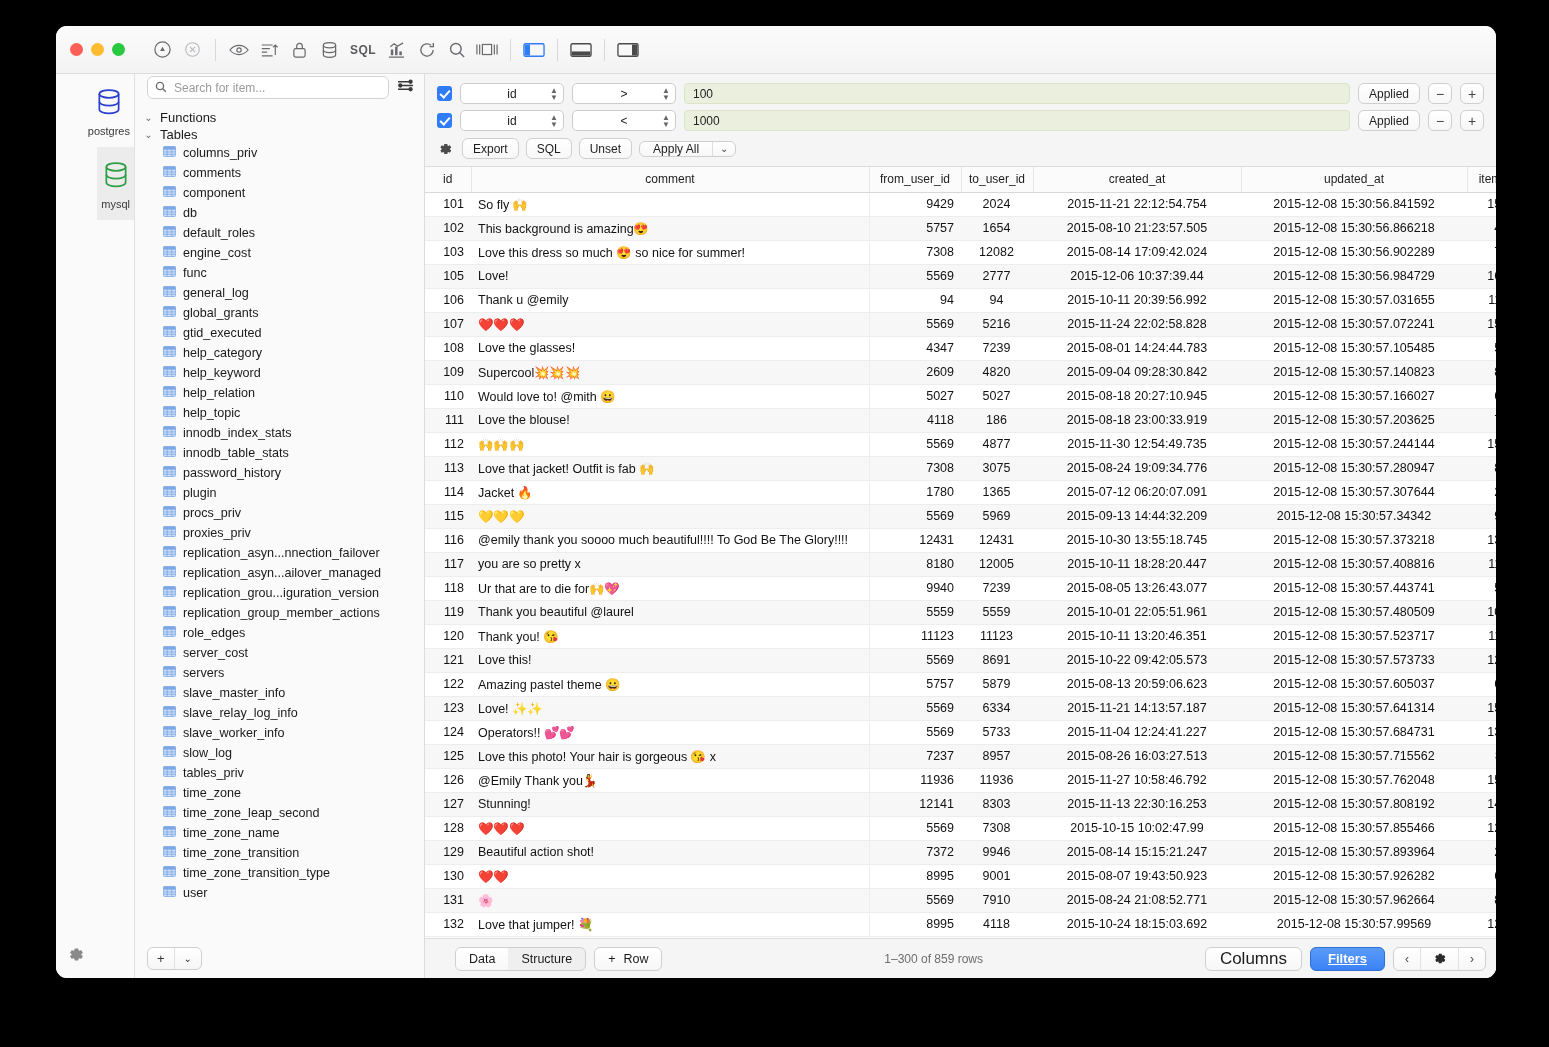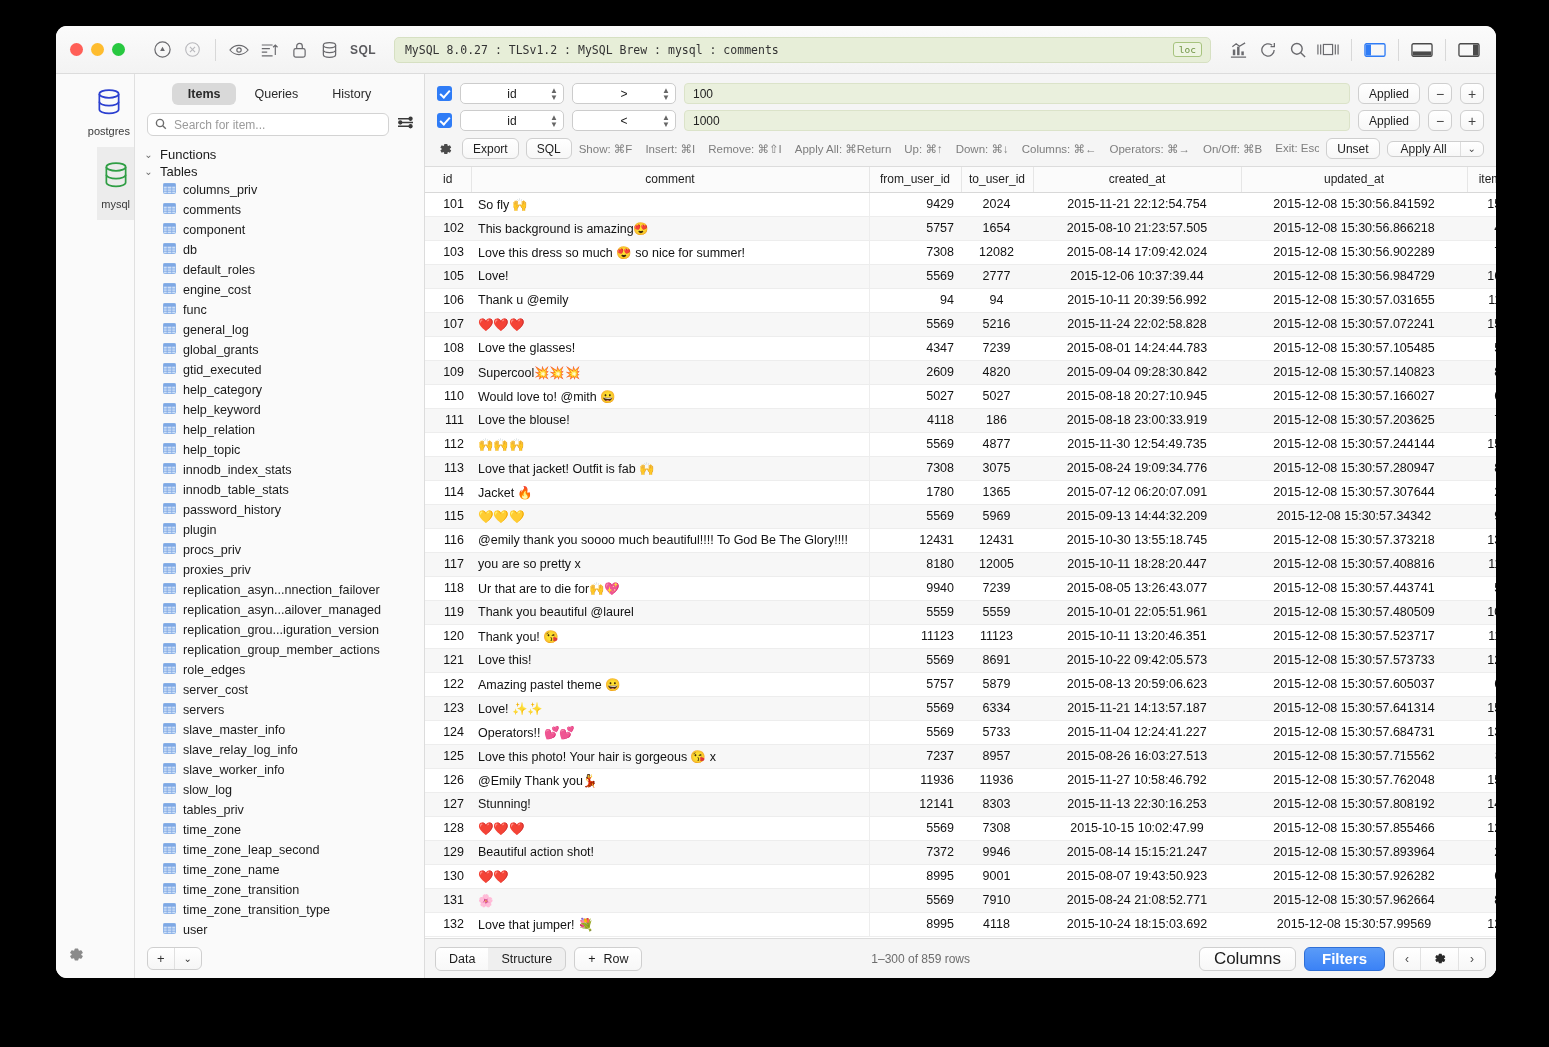--- a/index.html
+++ b/index.html
@@ -270,20 +270,21 @@
     height: 40px; min-height: 40px;
     background: #f5f5f5;
     border-top: 1px solid #dcdcdc;
     display: flex; align-items: center;
     padding: 0 10px; gap: 8px;
   }
   .segcontrol {
     display: flex; border: 1px solid #cfcfcf; border-radius: 6px;
     overflow: hidden; height: 24px;
     background: #efefef;
+    margin-left: 20px;
   }
   .segcontrol .s {
     padding: 0 13px; font-size: 12.5px; color: #1c1c1c;
     display: flex; align-items: center;
   }
   .segcontrol .s.on { background: linear-gradient(#ffffff,#f8f8f8); }
   .rowbtn {
     display: flex; align-items: center; gap: 8px;
     border: 1px solid #cfcfcf; border-radius: 6px;
     background: linear-gradient(#ffffff,#f7f7f7);
@@ -295,22 +296,22 @@
     height: 24px; padding: 0 14px;
     border: 1px solid #cfcfcf; border-radius: 6px;
     background: linear-gradient(#ffffff,#f7f7f7);
     font-size: 17px; color: #1c1c1c;
     display: flex; align-items: center; text-align: right;
   }
   .btn-blue {
     height: 24px; padding: 0 17px;
     border: 1px solid #2f6fd6; border-radius: 6px;
     background: linear-gradient(#5a9bf8,#3b82f6);
-    font-size: 15px; color: #fff; font-weight: 600;
-    display: flex; align-items: center;
+    font-size: 13px; color: #fff; font-weight: 600;
+    display: flex; align-items: center; text-decoration: underline;
   }
   .navgroup {
     display: flex; align-items: stretch;
     border: 1px solid #cfcfcf; border-radius: 6px;
     background: linear-gradient(#ffffff,#f7f7f7);
     height: 24px;
   }
   .navgroup .n { padding: 0 11px; display: flex; align-items: center; font-size: 12px; color: #4a4a4a;}
   .navgroup .nsep { width: 1px; background: #e2e2e2; }
 </style>
@@ -359,24 +360,20 @@
     </div>
     <div class="tb-icon">
       <svg width="17" height="18" viewBox="0 0 18 19" fill="none" stroke="currentColor" stroke-width="1.3">
         <ellipse cx="9" cy="4.5" rx="6.5" ry="2.7"></ellipse>
           <path d="M2.5 4.5v10c0 1.5 2.9 2.7 6.5 2.7s6.5-1.2 6.5-2.7v-10"></path>
         <path d="M2.5 9.5c0 1.5 2.9 2.7 6.5 2.7s6.5-1.2 6.5-2.7"></path>
       </svg>
     </div>
     <div class="tb-sql">SQL</div>
 
-    <div class="conn-bar">
-      <span class="conn-text">MySQL 8.0.27 : TLSv1.2 : MySQL Brew : mysql : comments</span>
-      <span class="loc-badge">loc</span>
-    </div>
 
     <div class="tb-right">
       <div class="tb-icon">
         <svg width="19" height="18" viewBox="0 0 20 19" fill="none" stroke="currentColor" stroke-width="1.3">
           <path d="M2 17h16"></path>
             <rect x="4" y="9" width="2.6" height="6" fill="currentColor" stroke="none"></rect>
           <rect x="8.5" y="6" width="2.6" height="9" fill="currentColor" stroke="none"></rect>
           <rect x="13" y="11" width="2.6" height="4" fill="currentColor" stroke="none"></rect>
           <path d="M3.5 6l4-3 3.5 2.5L17 2"></path>
         </svg>
@@ -444,25 +441,20 @@
       </div>
       <div class="rail-gear">
         <svg width="19" height="19" viewBox="0 0 20 20" fill="#8a8a8a">
           <path d="M10 6.6a3.4 3.4 0 100 6.8 3.4 3.4 0 000-6.8zm0 5.2a1.8 1.8 0 110-3.6 1.8 1.8 0 010 3.6z"></path>
           <path d="M17.4 11.3l-1.3-.8a6.6 6.6 0 000-1l1.3-.8a.6.6 0 00.2-.8l-1.3-2.2a.6.6 0 00-.8-.2l-1.4.6a6.4 6.4 0 00-.9-.5l-.2-1.5a.6.6 0 00-.6-.5H9.6a.6.6 0 00-.6.5l-.2 1.5c-.3.1-.6.3-.9.5l-1.4-.6a.6.6 0 00-.8.2L4.4 7.9a.6.6 0 00.2.8l1.3.8a6.6 6.6 0 000 1l-1.3.8a.6.6 0 00-.2.8l1.3 2.2c.2.3.5.4.8.2l1.4-.6c.3.2.6.4.9.5l.2 1.5c0 .3.3.5.6.5h2.8c.3 0 .6-.2.6-.5l.2-1.5c.3-.1.6-.3.9-.5l1.4.6c.3.1.6 0 .8-.2l1.3-2.2a.6.6 0 00-.2-.8z"></path>
         </svg>
       </div>
     </div>
 
     <div class="sidebar">
-      <div class="seg-tabs">
-        <div class="seg active">Items</div>
-        <div class="seg">Queries</div>
-        <div class="seg">History</div>
-      </div>
 
       <div class="search-row">
         <div class="search-box">
           <span>
             <svg width="12" height="12" viewBox="0 0 13 13" fill="none" stroke="#6d6d6d" stroke-width="1.5">
               <circle cx="5.4" cy="5.4" r="3.9"></circle>
                 <path d="M8.4 8.4L11.7 11.7"></path>
             </svg>
           </span>
           <input type="text" placeholder="Search for item..." style="">
@@ -839,32 +831,20 @@
 
         <div class="shortcut-row">
           <span style="display:flex;align-items:center;margin-right:2px">
             <svg width="16" height="16" viewBox="0 0 20 20" fill="#4a4a4a">
               <path d="M10 6.6a3.4 3.4 0 100 6.8 3.4 3.4 0 000-6.8zm0 5.2a1.8 1.8 0 110-3.6 1.8 1.8 0 010 3.6z"></path>
               <path d="M17.4 11.3l-1.3-.8a6.6 6.6 0 000-1l1.3-.8a.6.6 0 00.2-.8l-1.3-2.2a.6.6 0 00-.8-.2l-1.4.6a6.4 6.4 0 00-.9-.5l-.2-1.5a.6.6 0 00-.6-.5H9.6a.6.6 0 00-.6.5l-.2 1.5c-.3.1-.6.3-.9.5l-1.4-.6a.6.6 0 00-.8.2L4.4 7.9a.6.6 0 00.2.8l1.3.8a6.6 6.6 0 000 1l-1.3.8a.6.6 0 00-.2.8l1.3 2.2c.2.3.5.4.8.2l1.4-.6c.3.2.6.4.9.5l.2 1.5c0 .3.3.5.6.5h2.8c.3 0 .6-.2.6-.5l.2-1.5c.3-.1.6-.3.9-.5l1.4.6c.3.1.6 0 .8-.2l1.3-2.2a.6.6 0 00-.2-.8z"></path>
             </svg>
           </span>
           <span class="pillbtn">Export</span>
           <span class="pillbtn">SQL</span>
-          <span class="sc-spacer" id="shortcut-list">
-              <span class="sc-text">Show: ⌘F</span>
-              <span class="sc-text">Insert: ⌘I</span>
-              <span class="sc-text">Remove: ⌘⇧I</span>
-              <span class="sc-text">Apply All: ⌘Return</span>
-              <span class="sc-text">Up: ⌘↑</span>
-              <span class="sc-text">Down: ⌘↓</span>
-              <span class="sc-text">Columns: ⌘←</span>
-              <span class="sc-text">Operators: ⌘→</span>
-              <span class="sc-text">On/Off: ⌘B</span>
-              <span class="sc-text">Exit: Esc</span>
-            </span>
           <span class="pillbtn">Unset</span>
           <span class="applyall">
             <span class="aa-label">Apply All</span>
             <span class="aa-sep"></span>
             <span class="aa-chev">⌄</span>
           </span>
         </div>
       </div>
 
       <div class="tablewrap">

